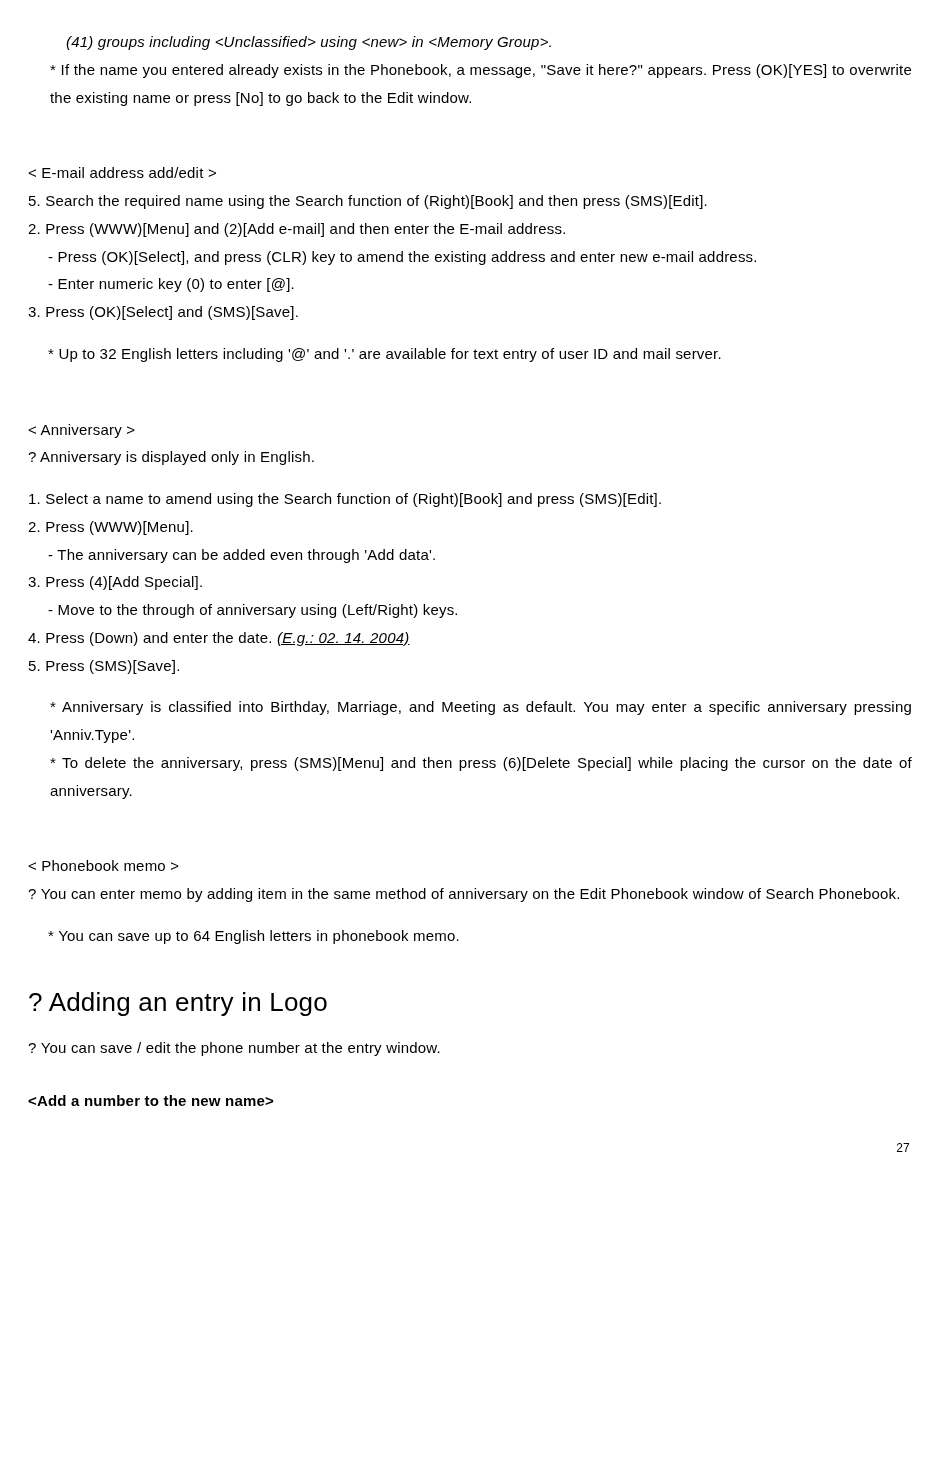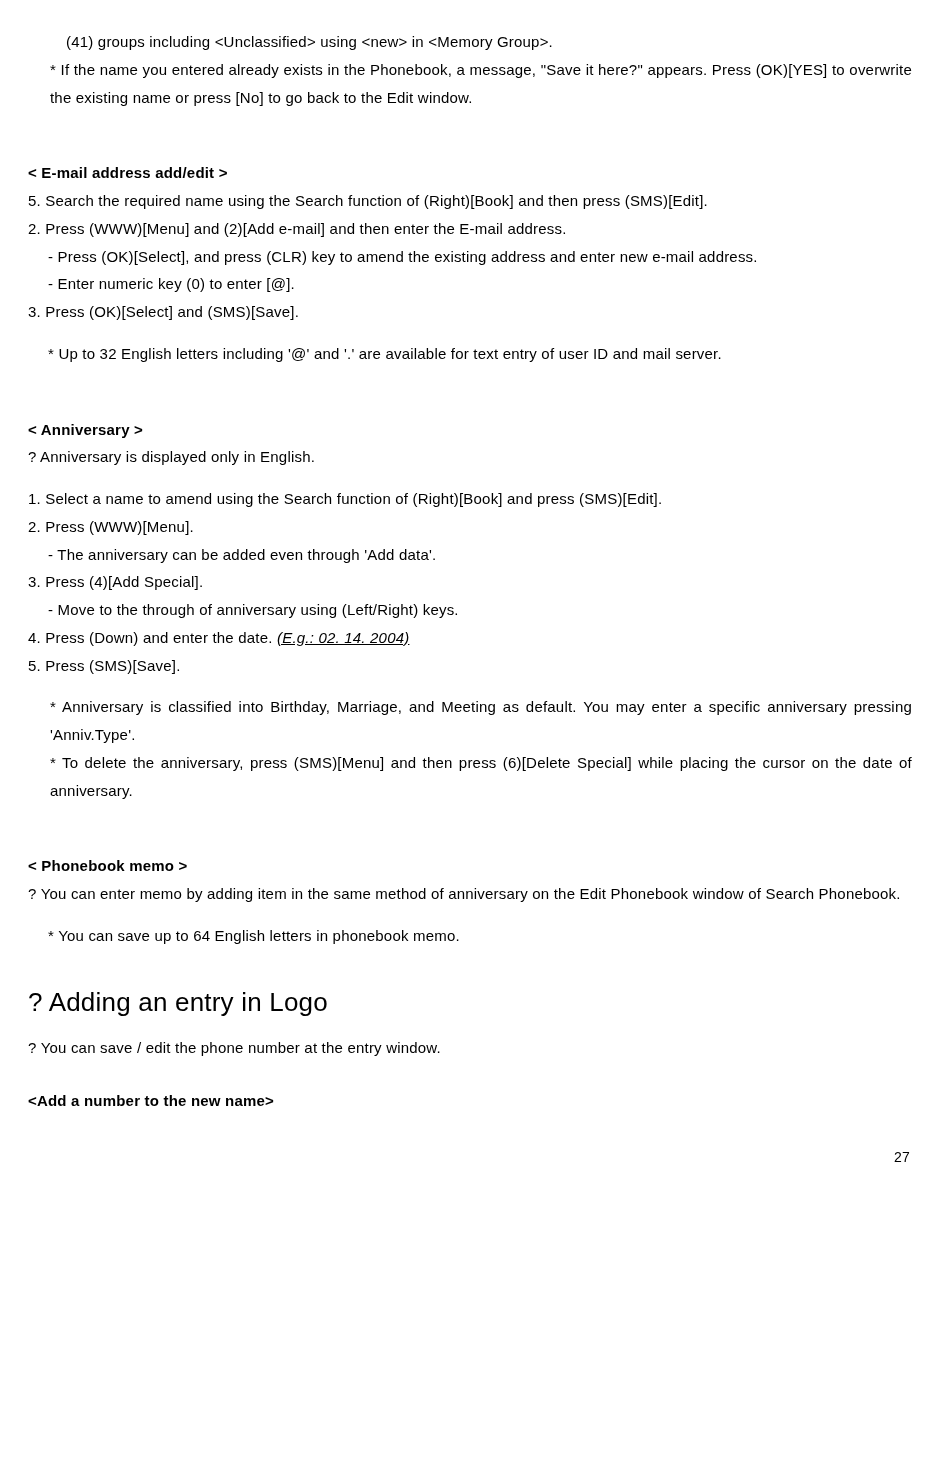--- a/index.html
+++ b/index.html
@@ -7,36 +7,36 @@
       font-size: 15px;
       color: #000;
       margin: 0;
       padding: 28px 28px 20px 28px;
       width: 942px;
       box-sizing: border-box;
       line-height: 1.85;
       letter-spacing: 0.2px;
     }
     .indent1 { padding-left: 20px; }
-    .indent2 { padding-left: 38px; }
+    .indent2 { padding-left: 38px; font-style: italic; }
     .bold { font-weight: bold; }
-    .section-head { font-weight: bold; margin-top: 22px; }
+    .section-head { font-weight: normal; margin-top: 22px; }
     .justify { text-align: justify; }
     .italic { font-style: italic; text-decoration: underline; }
     .gap { height: 14px; }
     .big-gap { height: 26px; }
     .subheading {
       font-size: 26px;
       margin-top: 28px;
       margin-bottom: 8px;
     }
     .page-num {
       text-align: right;
-      font-size: 14px;
-      margin-top: 30px;
+      font-size: 12px;
+      margin-top: 22px;
       padding-right: 4px;
     }
     p { margin: 0; }
   </style>
 </head>
 <body>
 
 <p class="indent2">(41) groups including &lt;Unclassified&gt; using &lt;new&gt; in &lt;Memory Group&gt;.</p>
 <p class="indent1 justify" style="padding-left:22px; text-indent:0; padding-right:2px;">* If the name you entered already exists in the Phonebook, a message, "Save it here?" appears. Press (OK)[YES] to overwrite the existing name or press [No] to go back to the Edit window.</p>
 

